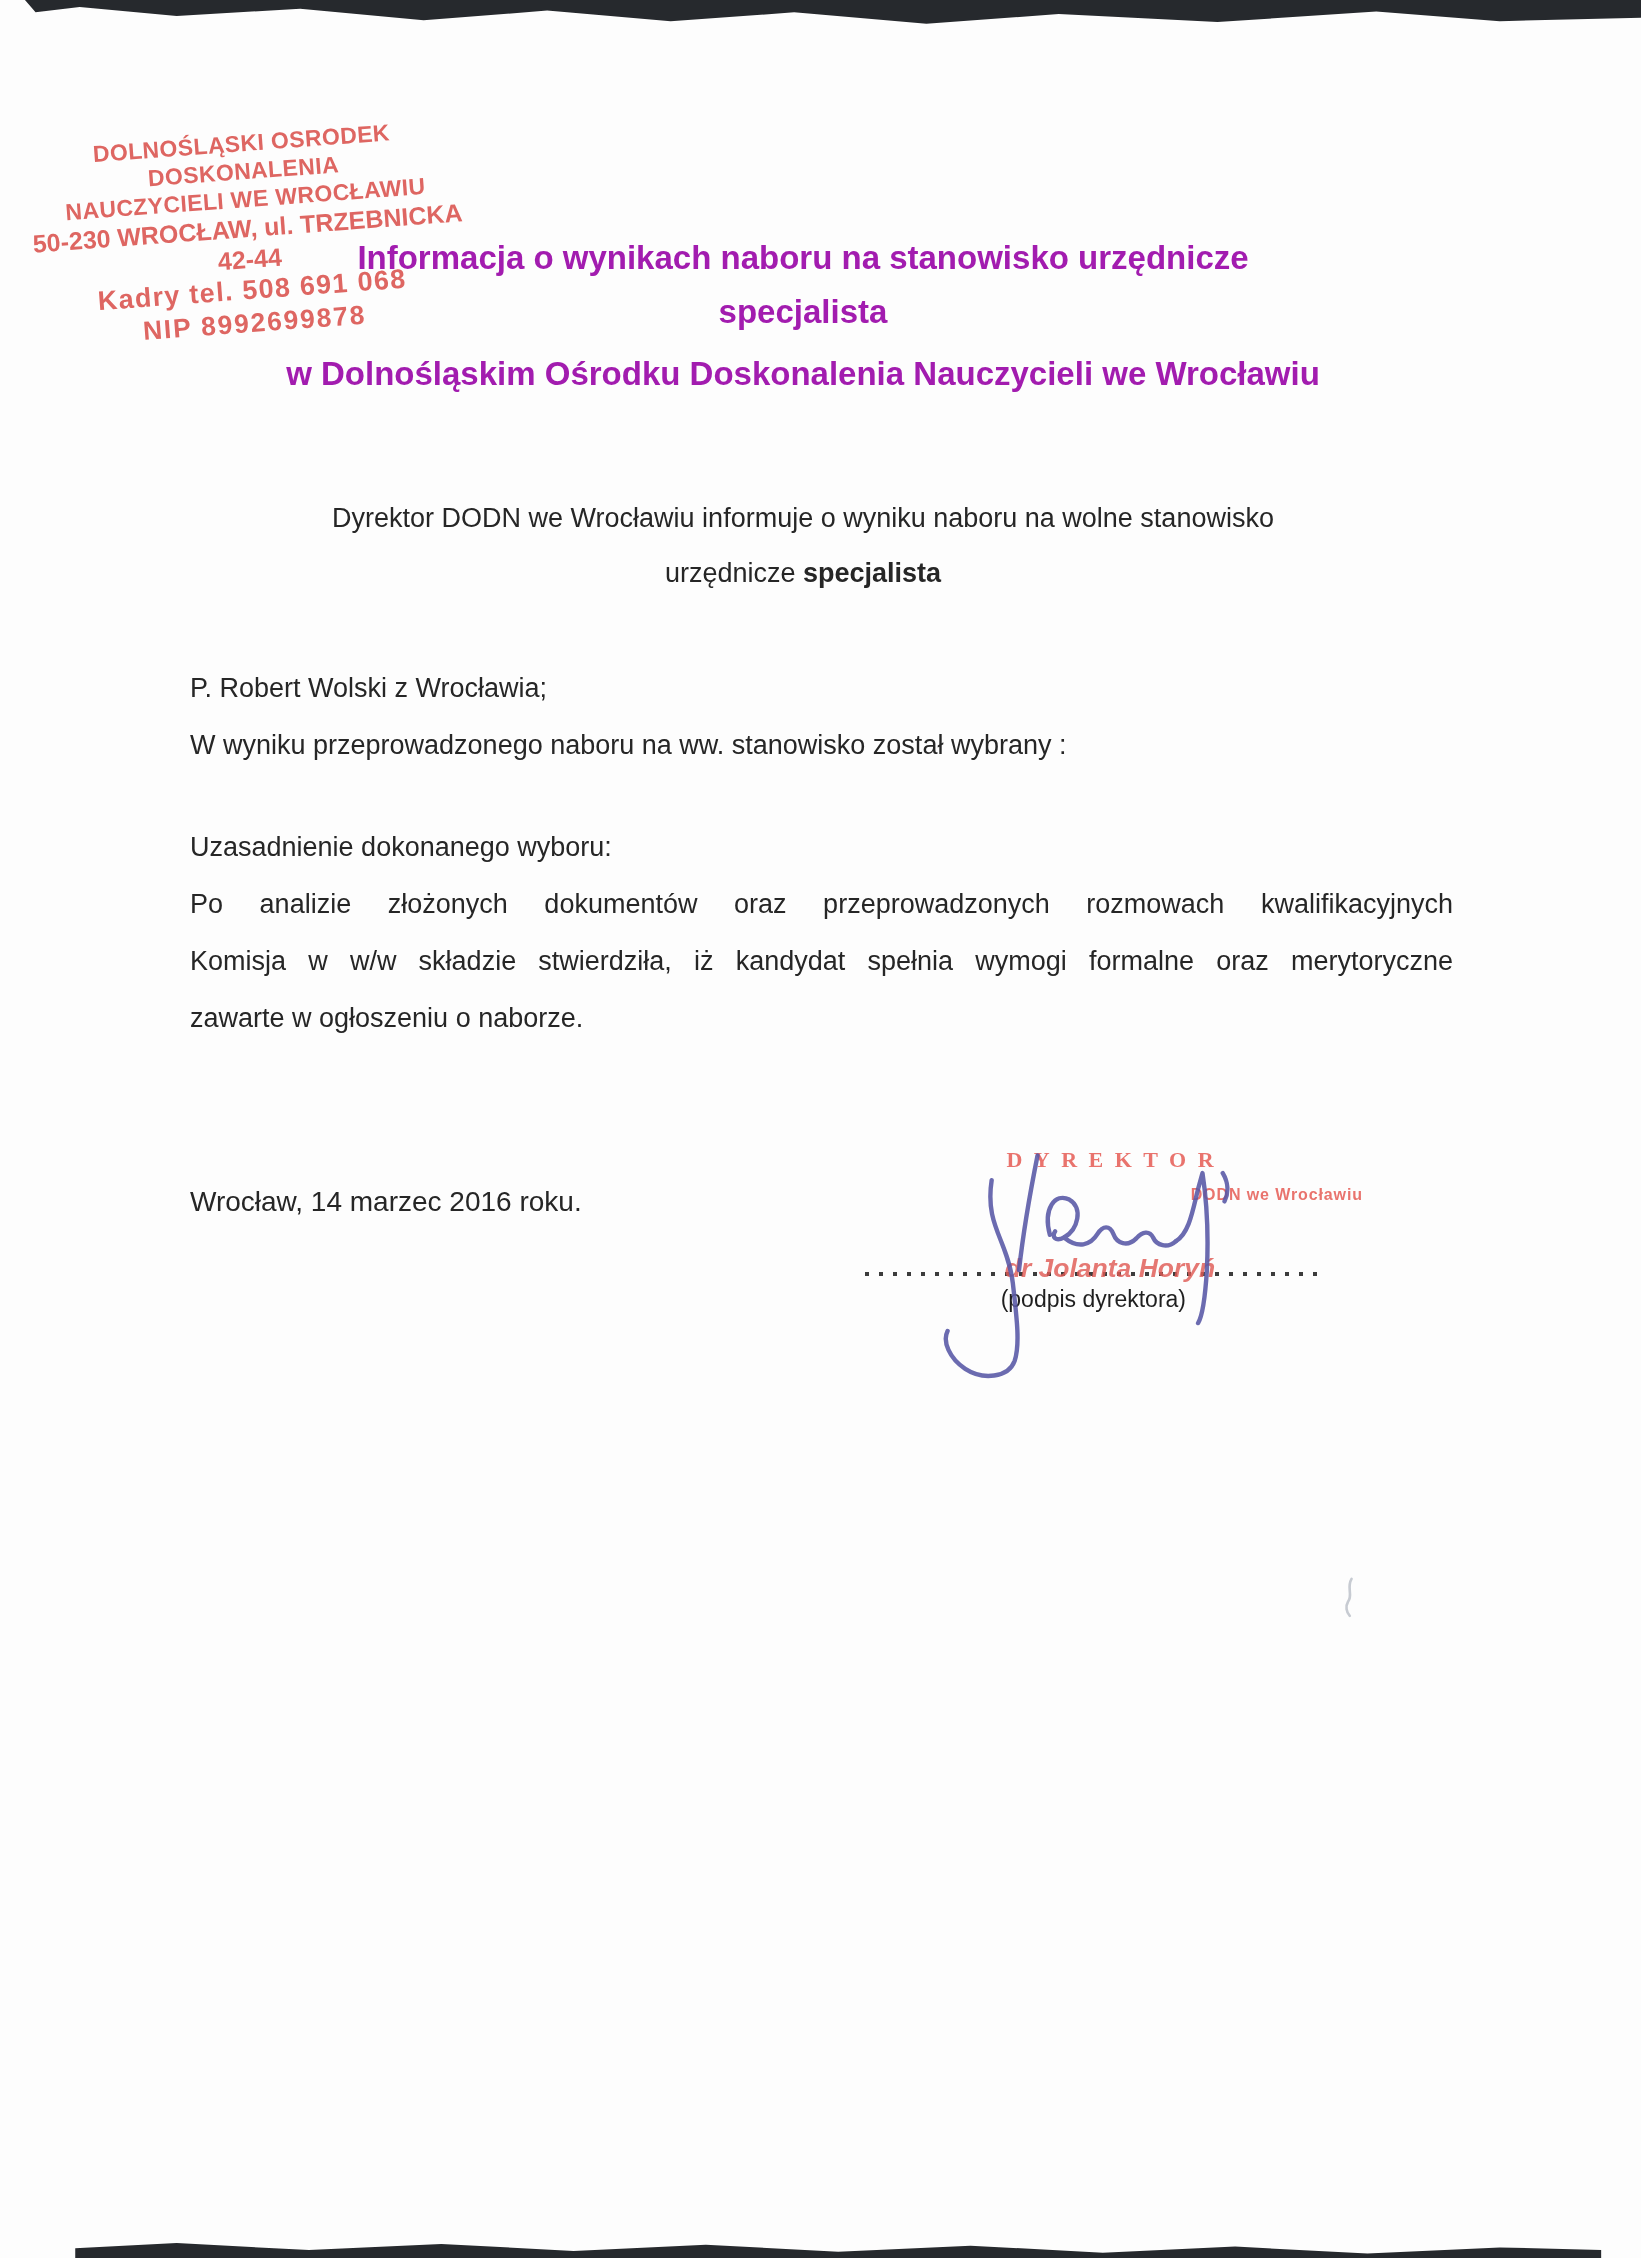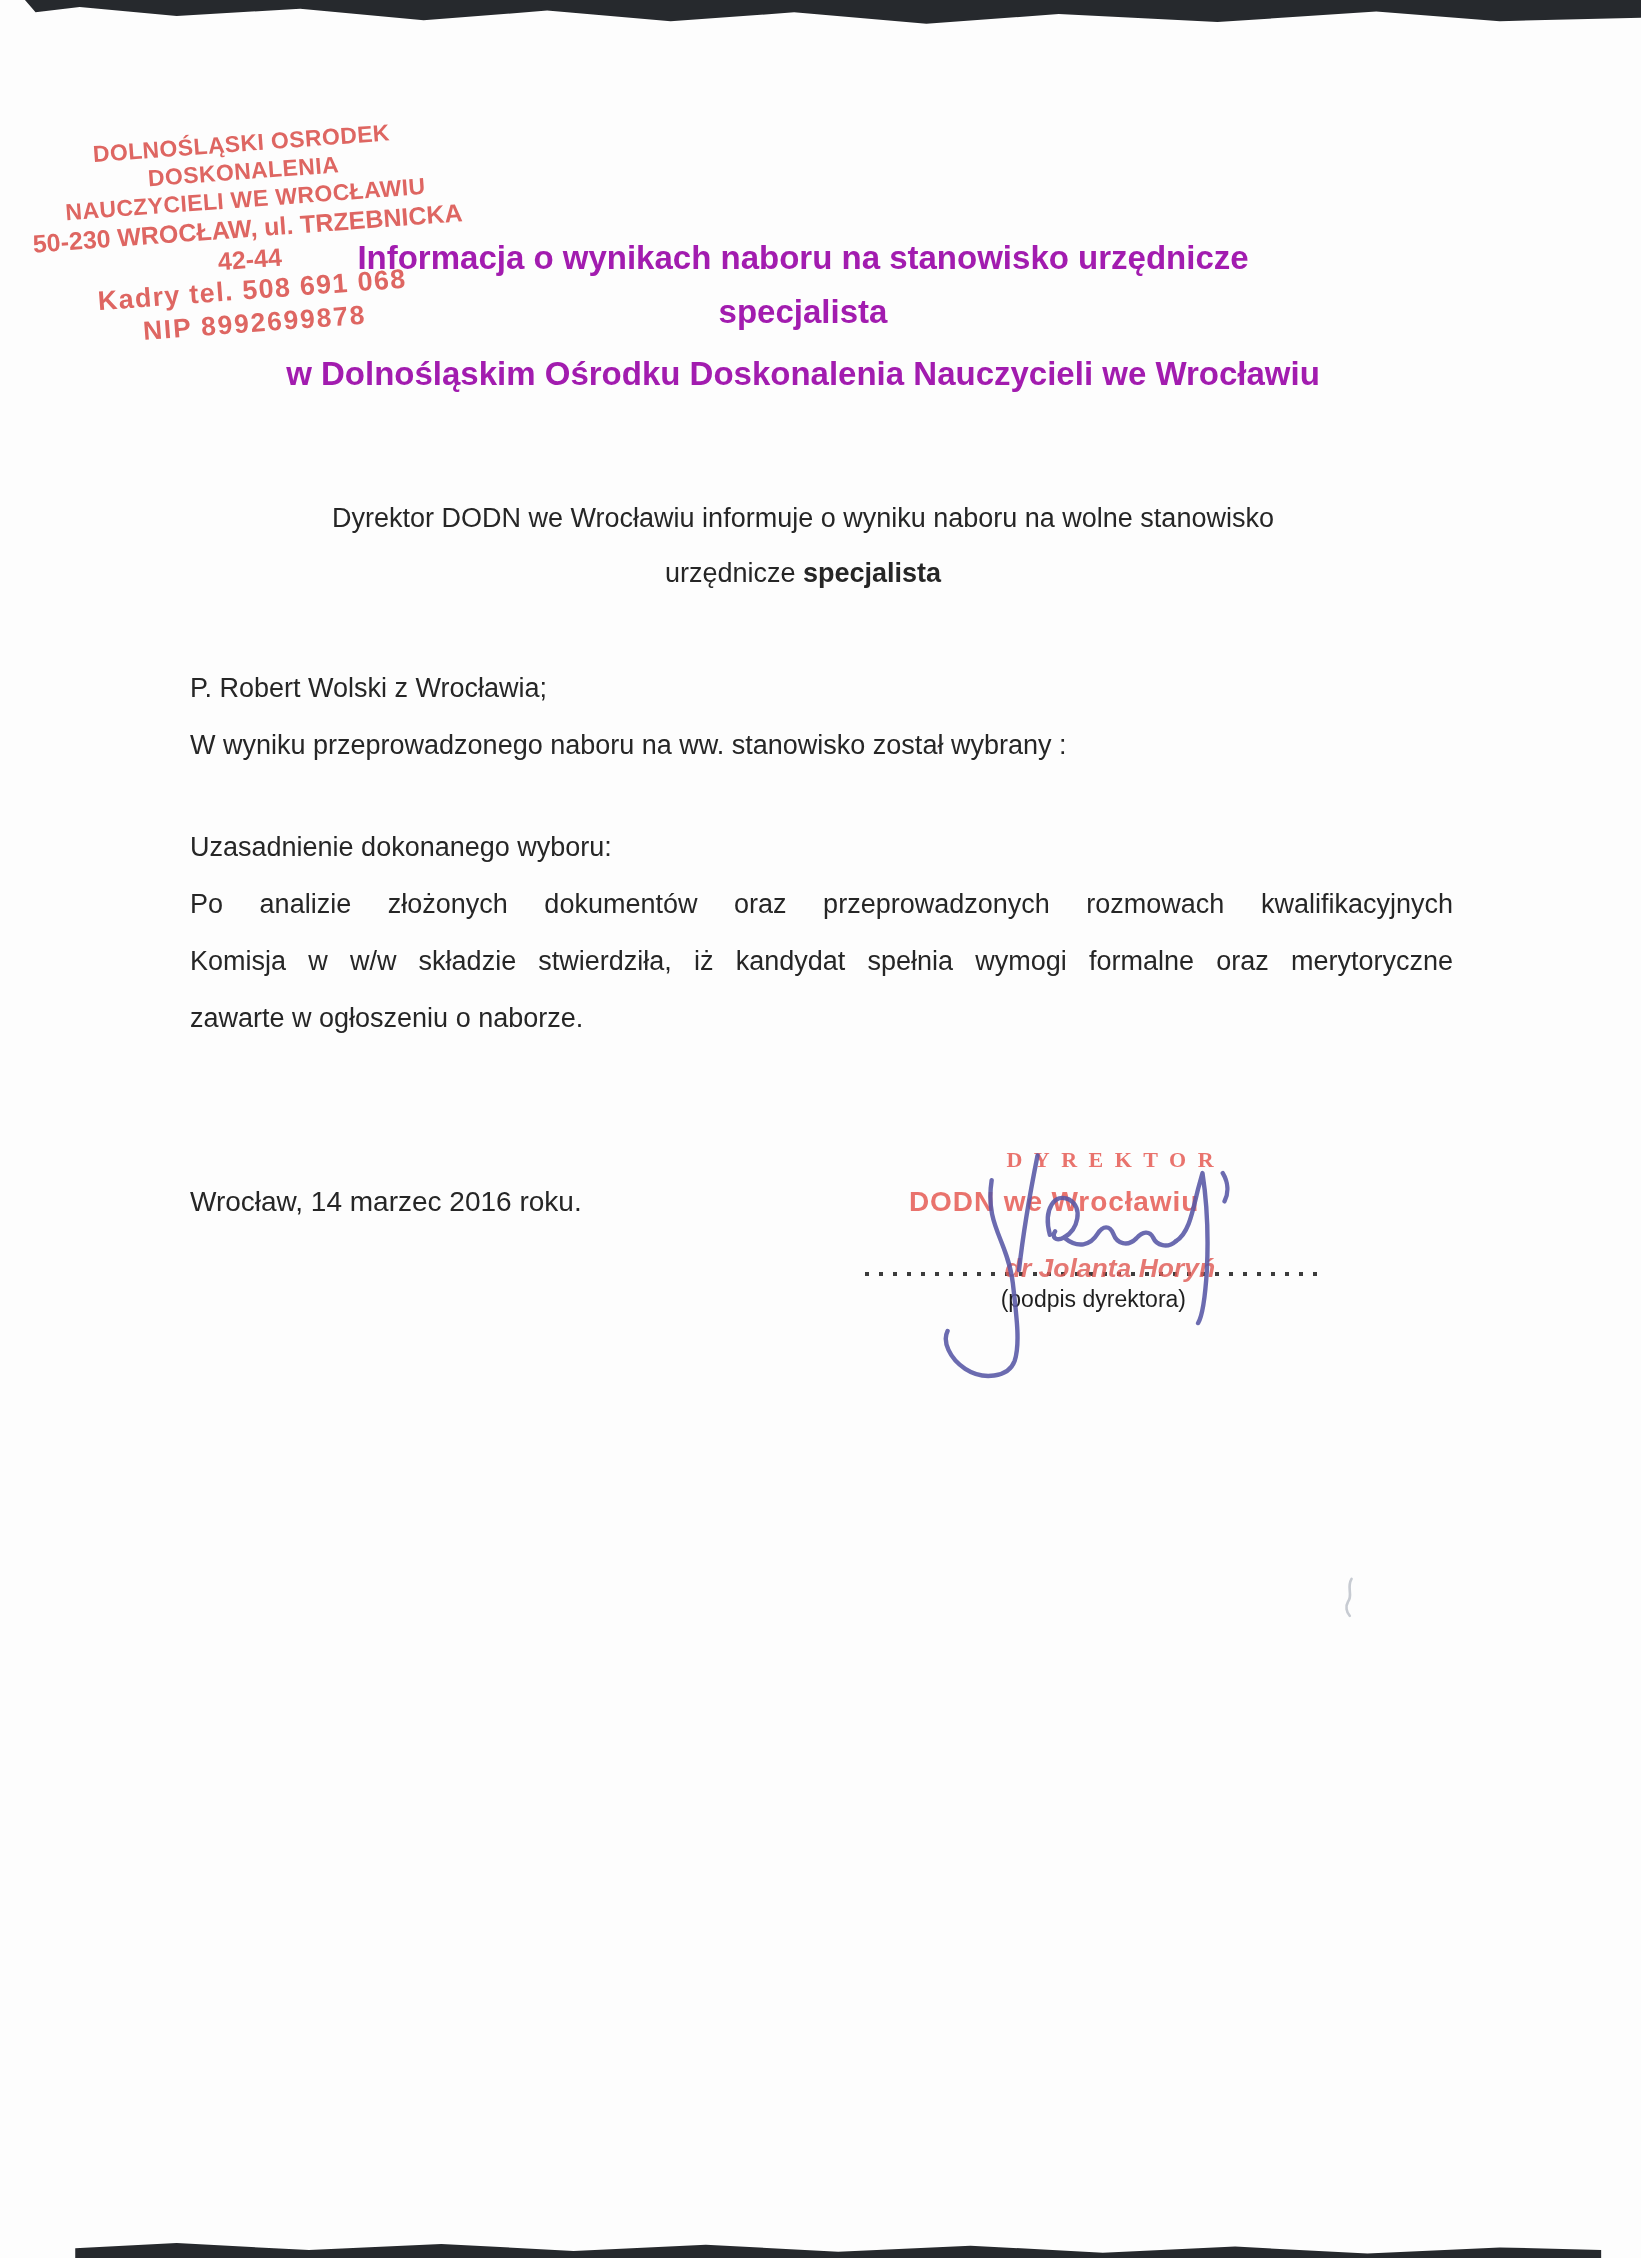--- a/index.html
+++ b/index.html
@@ -62,22 +62,22 @@
   
   .dir-title{
     position:absolute;left:907px;top:1147px;width:406px;
     text-align:center;
     font-family:"Liberation Serif","DejaVu Serif",serif;
     font-size:22px;font-weight:600;letter-spacing:11.5px;
     padding-left:11.5px;
     color:var(--dir-red);z-index:3;
   }
   .dir-sub{
-    position:absolute;left:909px;top:1186px;width:406px;
-    text-align:left;font-size:28px;font-weight:600;
+    position:absolute;left:957px;top:1186px;width:406px;
+    text-align:right;font-size:16px;font-weight:600;
     letter-spacing:0.9px;color:var(--dir-red);z-index:3;
   }
   .dots-line{
     position:absolute;left:865px;top:1272px;width:456px;height:4.4px;
     background:repeating-linear-gradient(90deg,#3c3c3c 0 4.4px,transparent 4.4px 14px);
     z-index:3;
   }
   .dir-name{
     position:absolute;left:907px;top:1253px;width:406px;
     text-align:center;font-style:italic;font-weight:bold;

